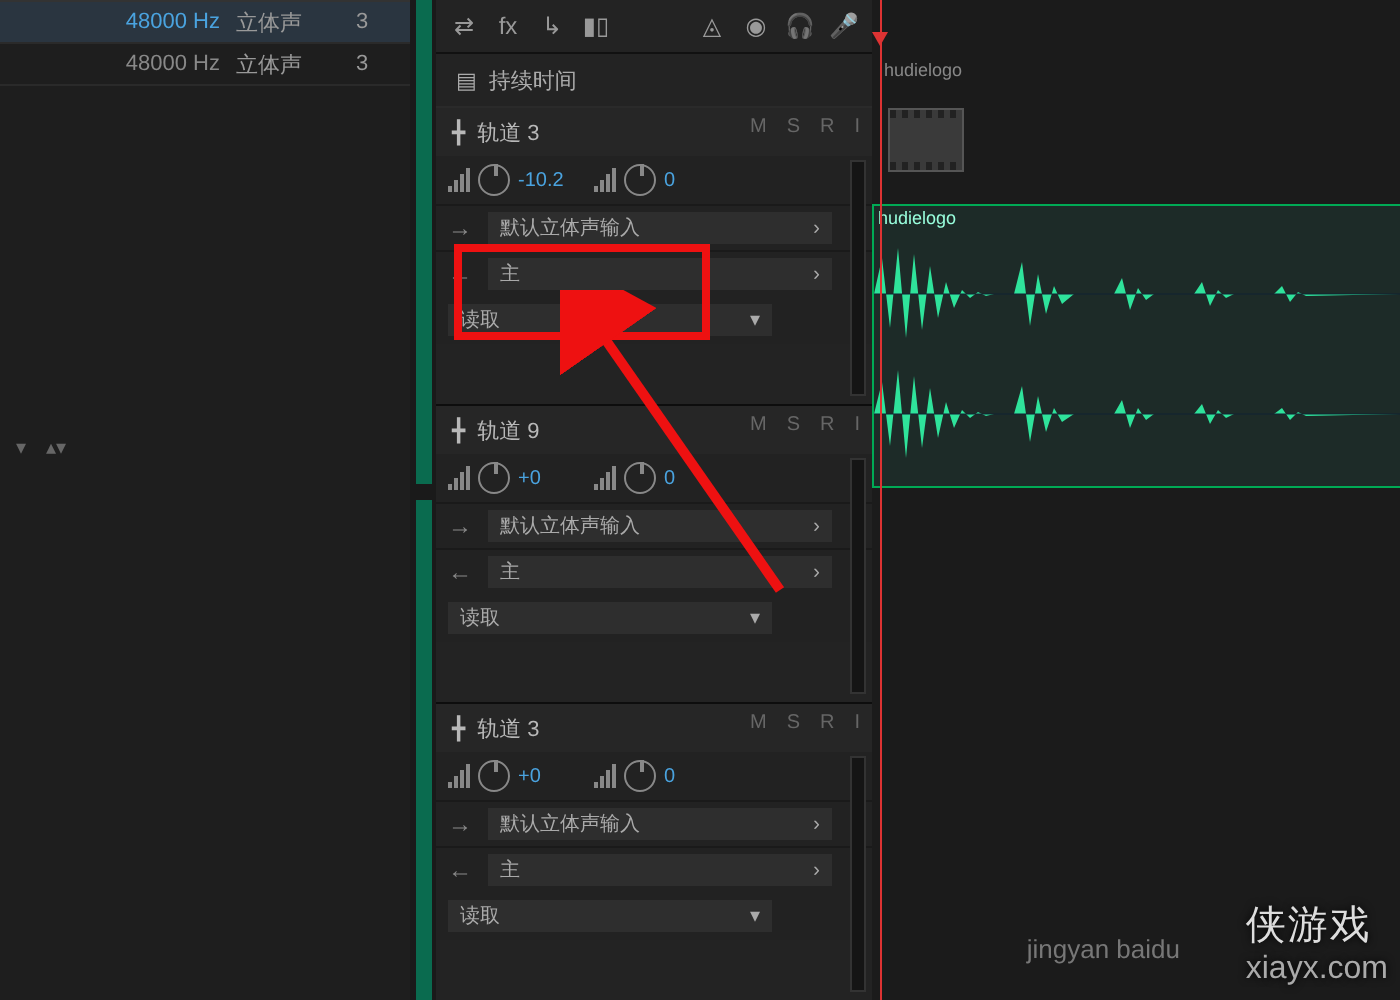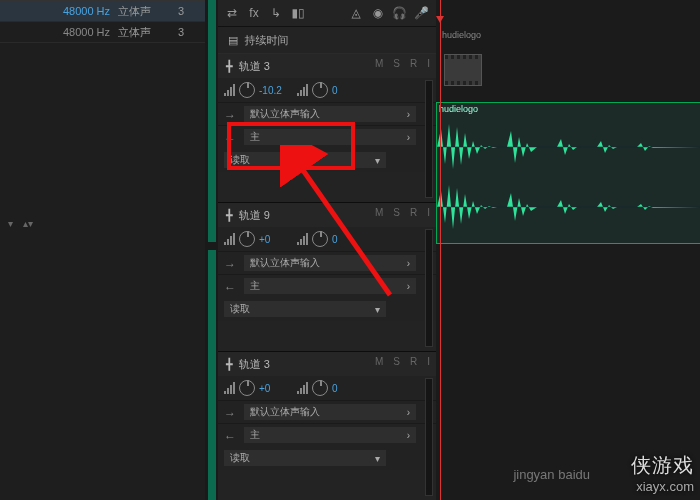--- a/index.html
+++ b/index.html
@@ -47,21 +47,21 @@
 .playhead::before{content:"";position:absolute;top:16px;left:-4px;width:0;height:0;border-left:4px solid transparent;border-right:4px solid transparent;border-top:7px solid #d33}
 .clip-label{position:absolute;font-size:9px;color:#888;height:14px}
 .filmstrip{position:absolute;left:8px;top:54px;width:36px;height:30px;background:#3a3a3a;border:1px solid #555}
 .filmstrip .h{position:absolute;left:0;right:0;height:4px;background:repeating-linear-gradient(90deg,#222 0 3px,#3a3a3a 3px 6px)}
 .wave-clip{position:absolute;left:0;background:#1d2b28;border:1px solid #0a5;overflow:hidden}
 .wave-clip .tag{position:absolute;left:2px;top:1px;font-size:9px;color:#9fd}
 .wave{position:absolute;left:0;right:0}
 .redbox{position:absolute;border:4px solid #e11;z-index:20;pointer-events:none}
 .arrow-svg{position:absolute;z-index:21;pointer-events:none}
 .wm{position:absolute;right:6px;bottom:6px;color:#ddd;font-size:20px;font-weight:normal;letter-spacing:1px;z-index:30;text-shadow:0 0 4px #000}
-.wm small{font-size:13px;color:#aaa;display:block;text-align:right;letter-spacing:0}
+.wm small{font-size:16px;color:#aaa;display:block;text-align:center;letter-spacing:0}
 .wm2{position:absolute;right:110px;bottom:18px;color:#777;font-size:13px;z-index:29}
 </style>
 </head>
 <body>
 
 <div class="left-panel">
   <div class="media-list">
     <div class="media-row sel">
       <span class="media-hz">48000 Hz</span>
       <span class="media-ch">立体声</span>

